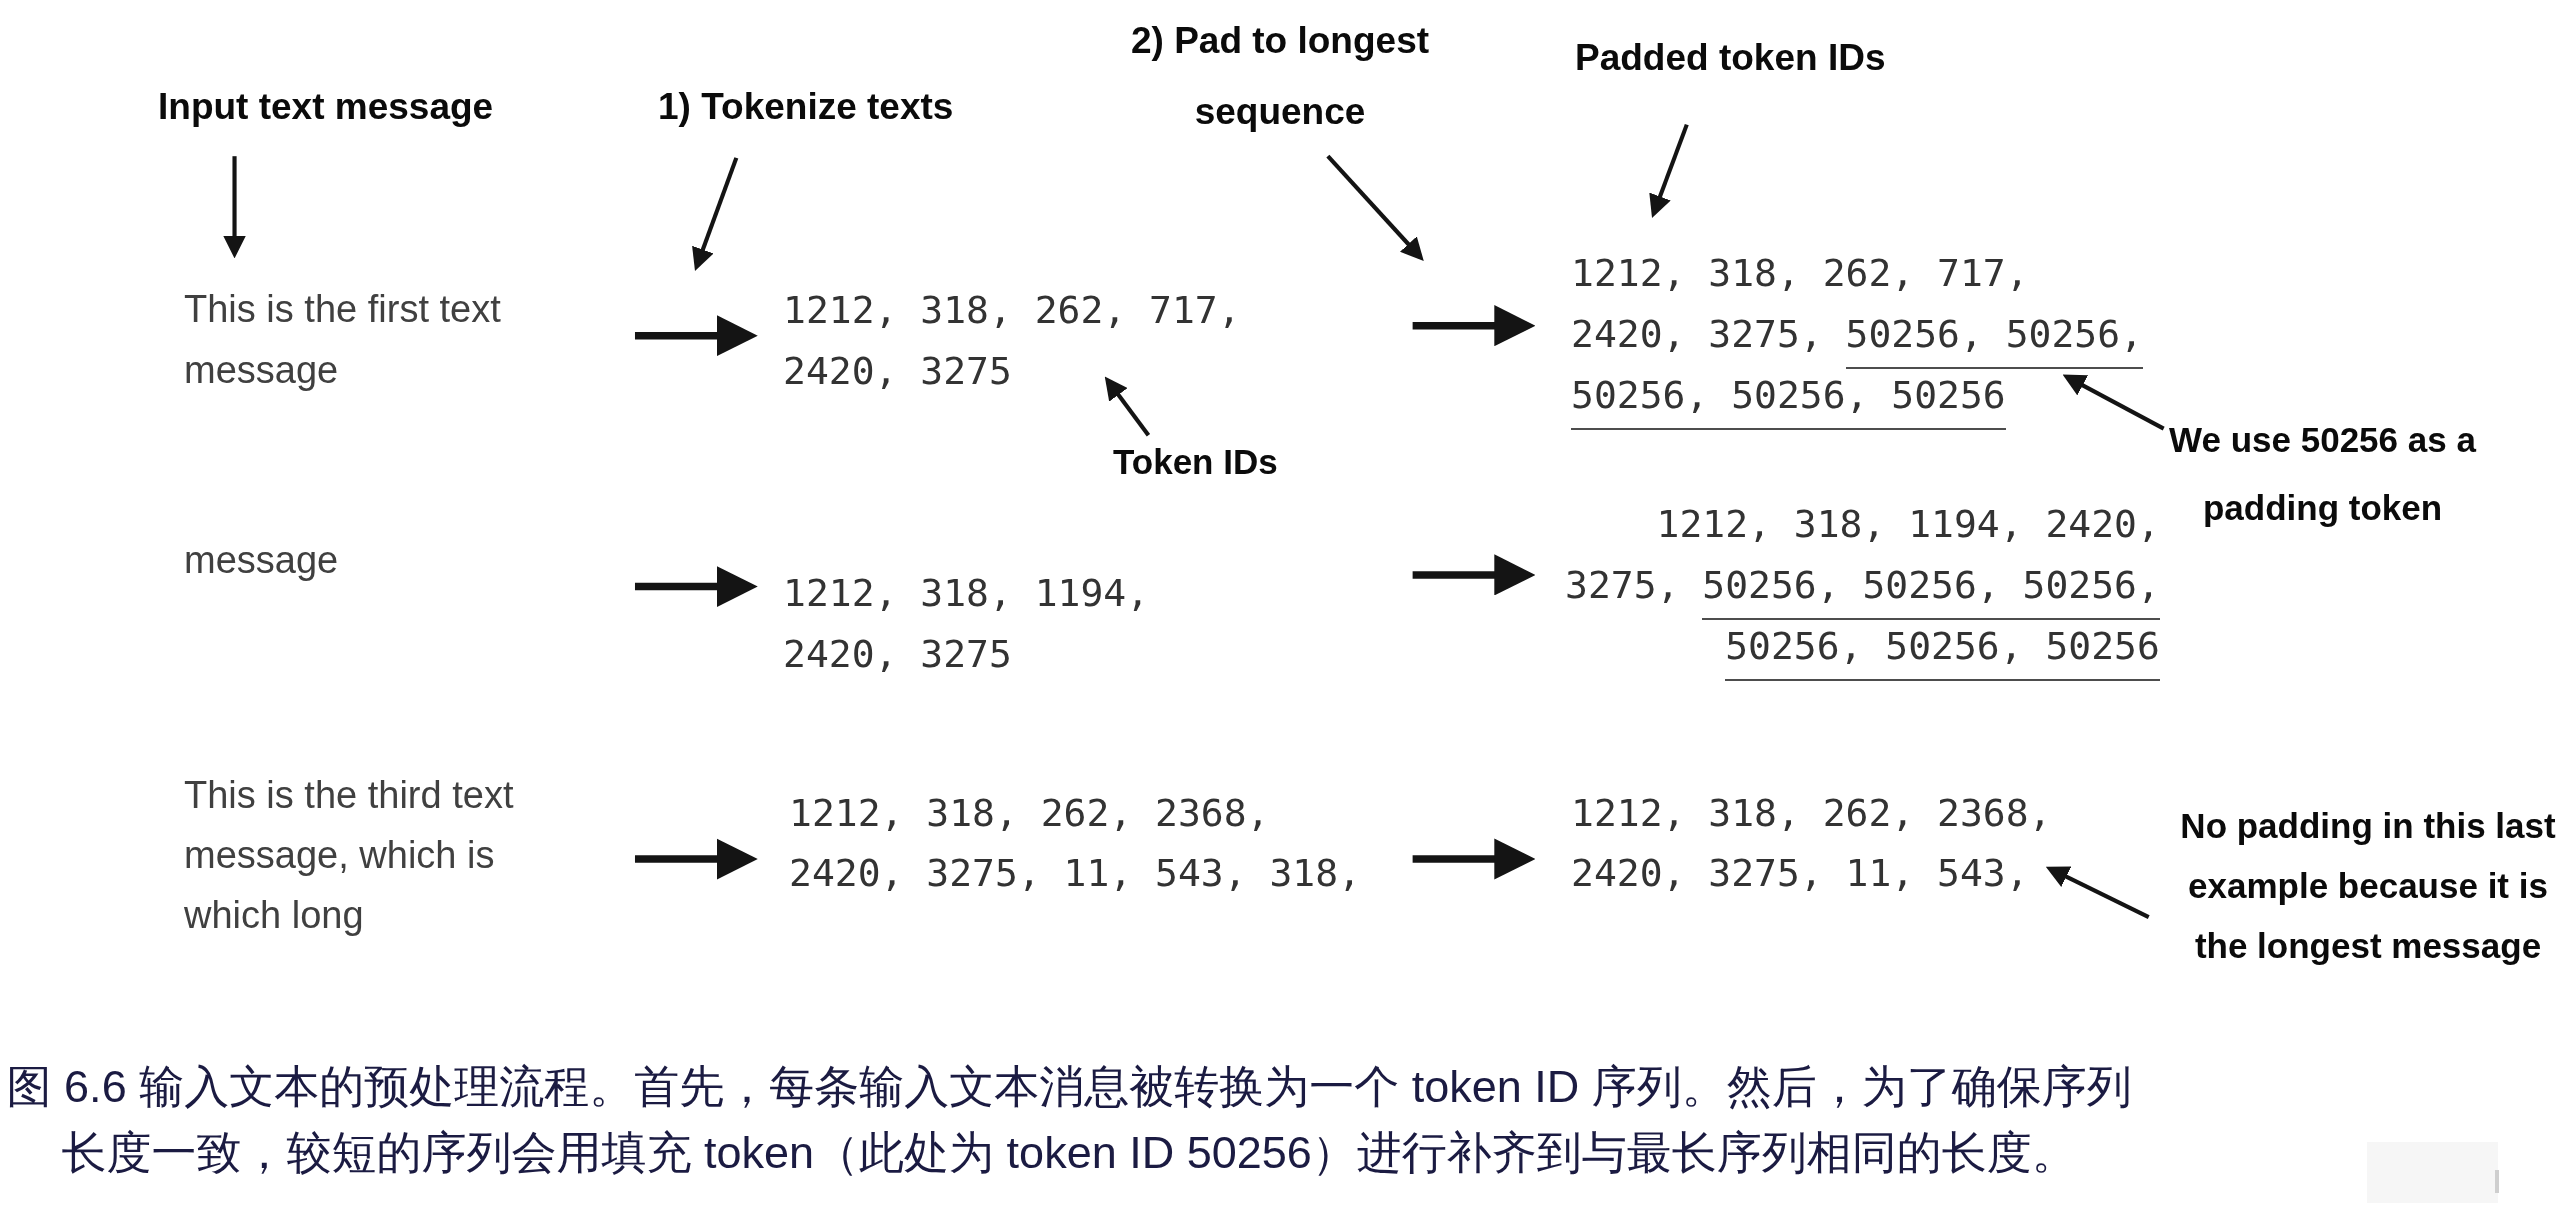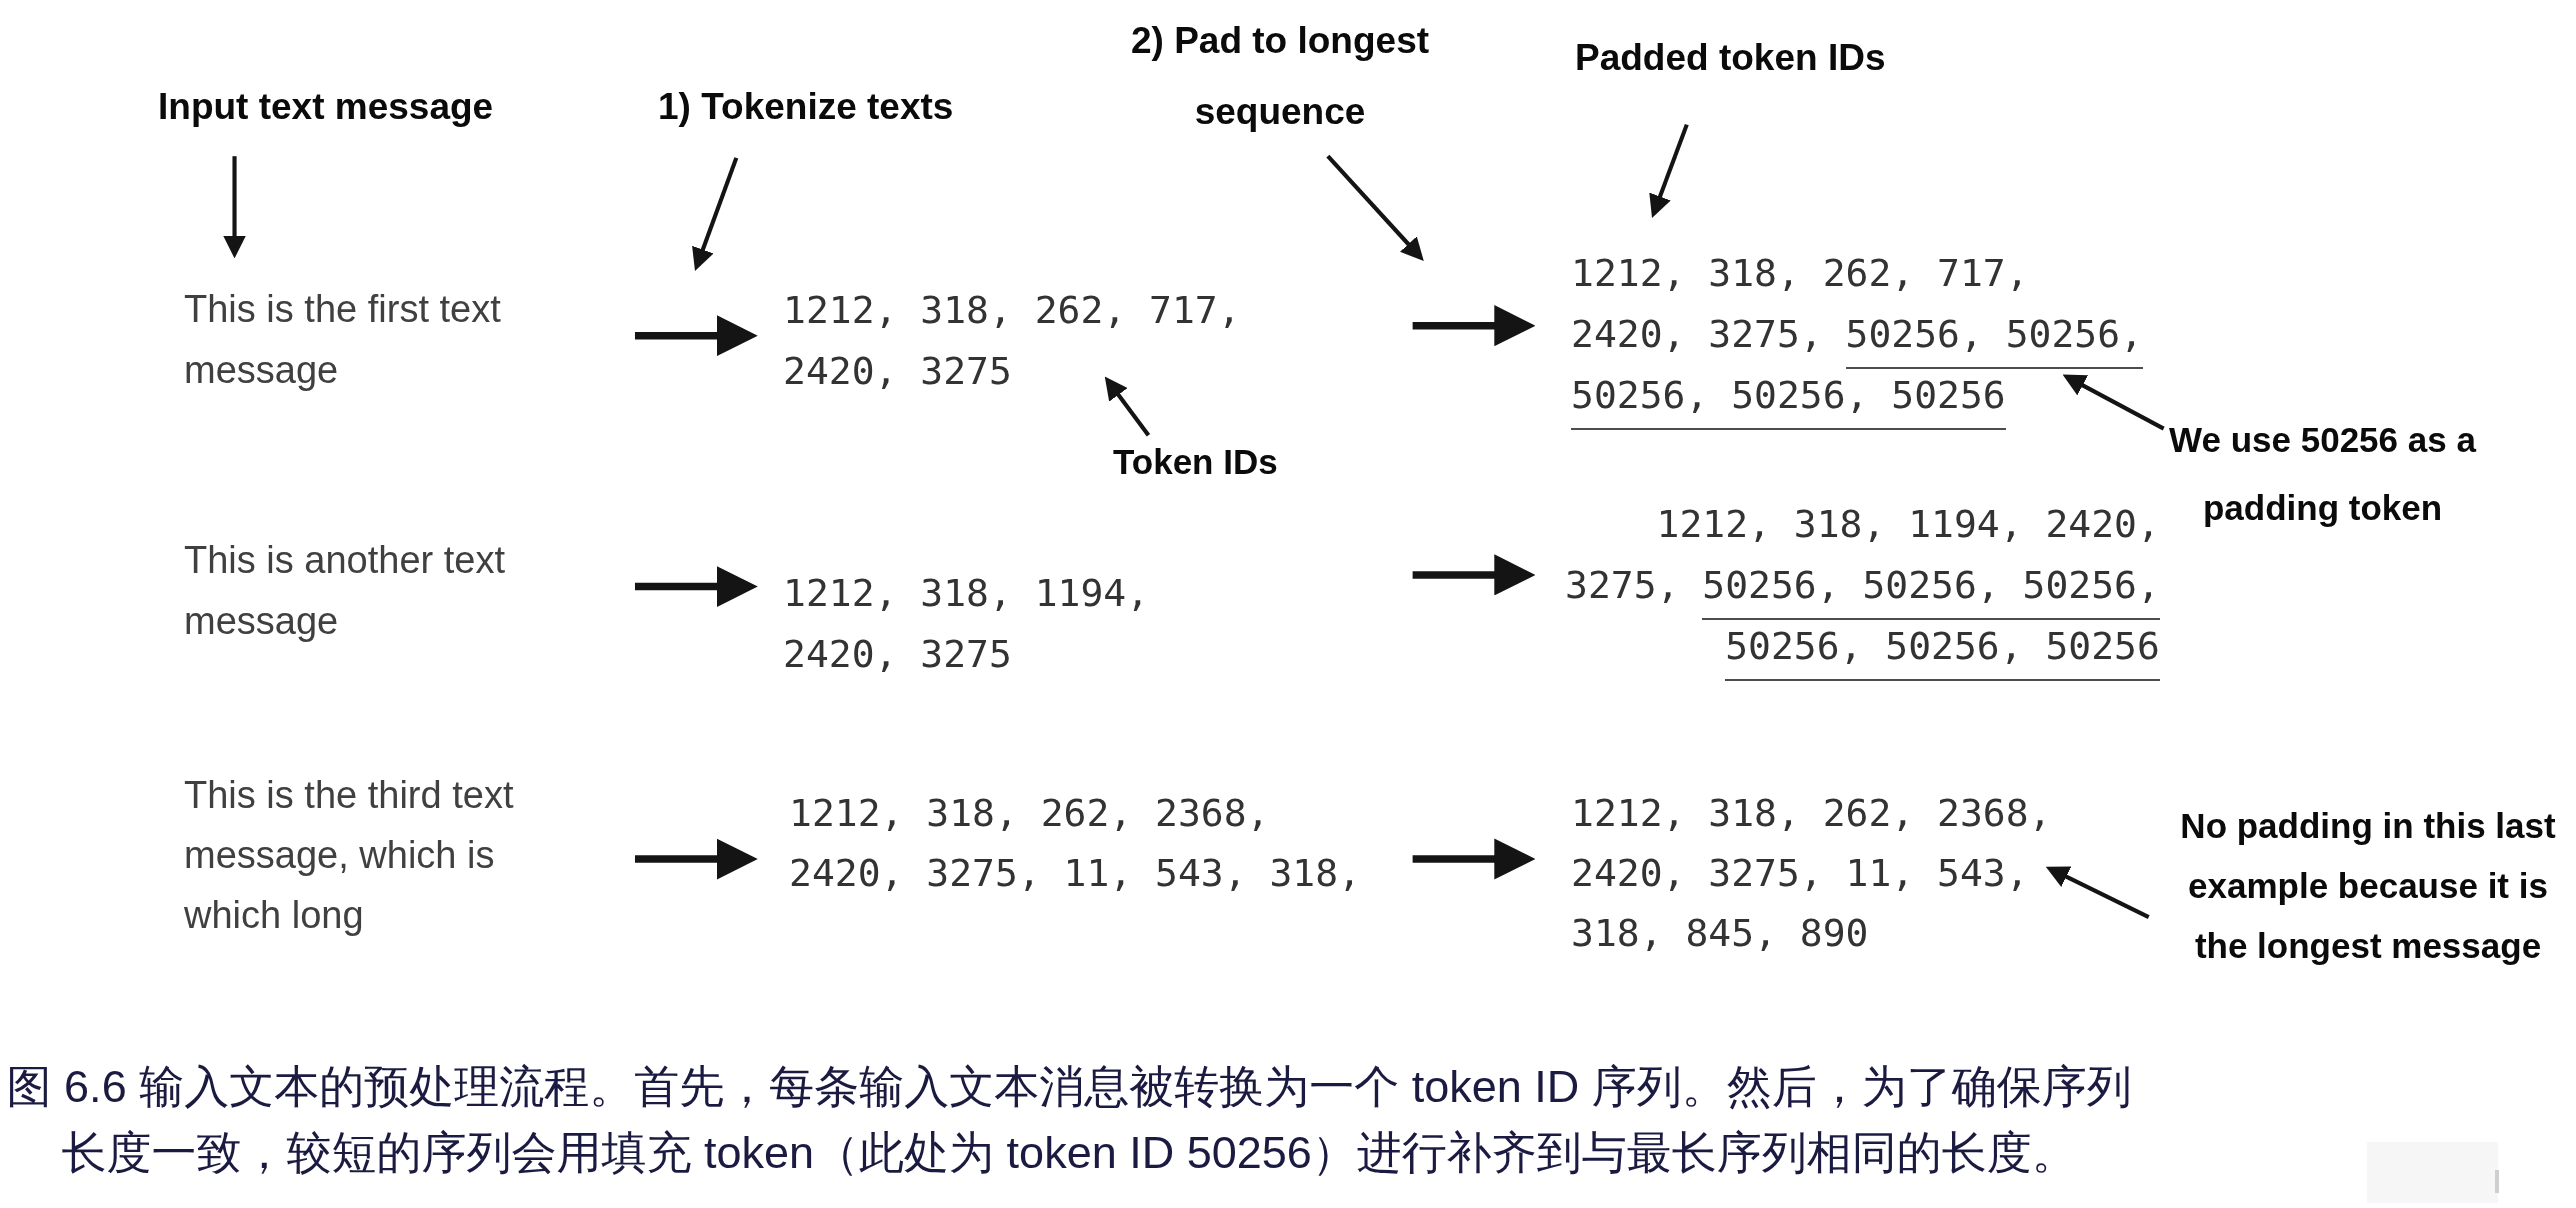--- a/index.html
+++ b/index.html
@@ -69,21 +69,20 @@
     <div><span></span><span class="u">50256, 50256, 50256</span></div>
   </div>
 
   <div class="abs note" style="left:1113px;top:442px;">Token IDs</div>
   <div class="abs note" style="left:2127px;top:406px;width:391px;line-height:68px;">
     <div>We use 50256 as a</div>
     <div>padding token</div>
   </div>
 
   <div class="abs msg" style="left:184px;top:530px;">
-    <div>This is another text</div>
     <div>message</div>
   </div>
   <div class="abs mono" style="left:783px;top:535px;margin-top:28px;">
     <div>1212, 318, 1194,</div>
     <div>2420, 3275</div>
   </div>
   <div class="abs mono" style="left:1565px;top:494px;text-align:right;">
     <div><span>1212, 318, 1194, 2420,</span><span class="u"></span></div>
     <div><span>3275, </span><span class="u">50256, 50256, 50256,</span></div>
     <div><span></span><span class="u">50256, 50256, 50256</span></div>
@@ -94,21 +93,20 @@
     <div>message, which is</div>
     <div>which long</div>
   </div>
   <div class="abs mono mono3" style="left:789px;top:783px;">
     <div>1212, 318, 262, 2368,</div>
     <div>2420, 3275, 11, 543, 318,</div>
   </div>
   <div class="abs mono mono3" style="left:1571px;top:783px;">
     <div>1212, 318, 262, 2368,</div>
     <div>2420, 3275, 11, 543,</div>
-    <div>318, 845, 890</div>
   </div>
   <div class="abs note" style="left:2152px;top:796px;width:432px;line-height:60px;">
     <div>No padding in this last</div>
     <div>example because it is</div>
     <div>the longest message</div>
   </div>
 
   <div class="abs caption" style="left:6.6px;top:1054px;text-align:center;">
     <div>图 6.6 输入文本的预处理流程。首先，每条输入文本消息被转换为一个 token ID 序列。然后，为了确保序列</div>
     <div>长度一致，较短的序列会用填充 token（此处为 token ID 50256）进行补齐到与最长序列相同的长度。</div>

